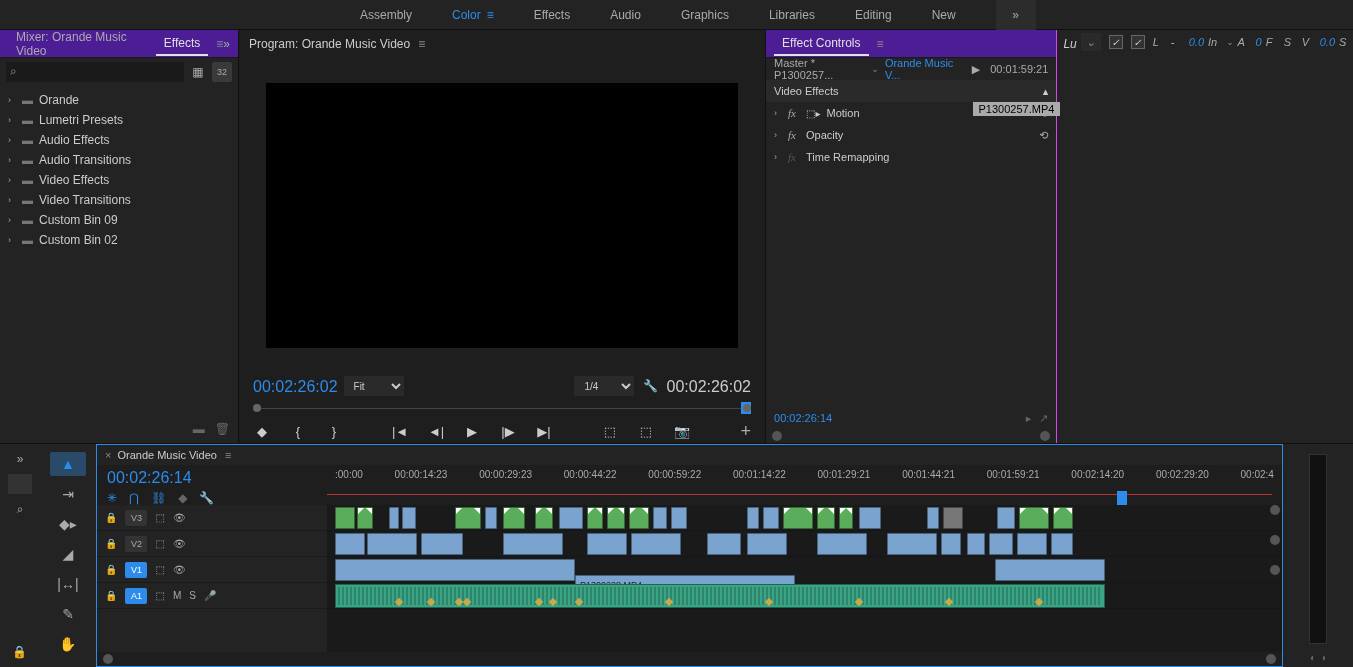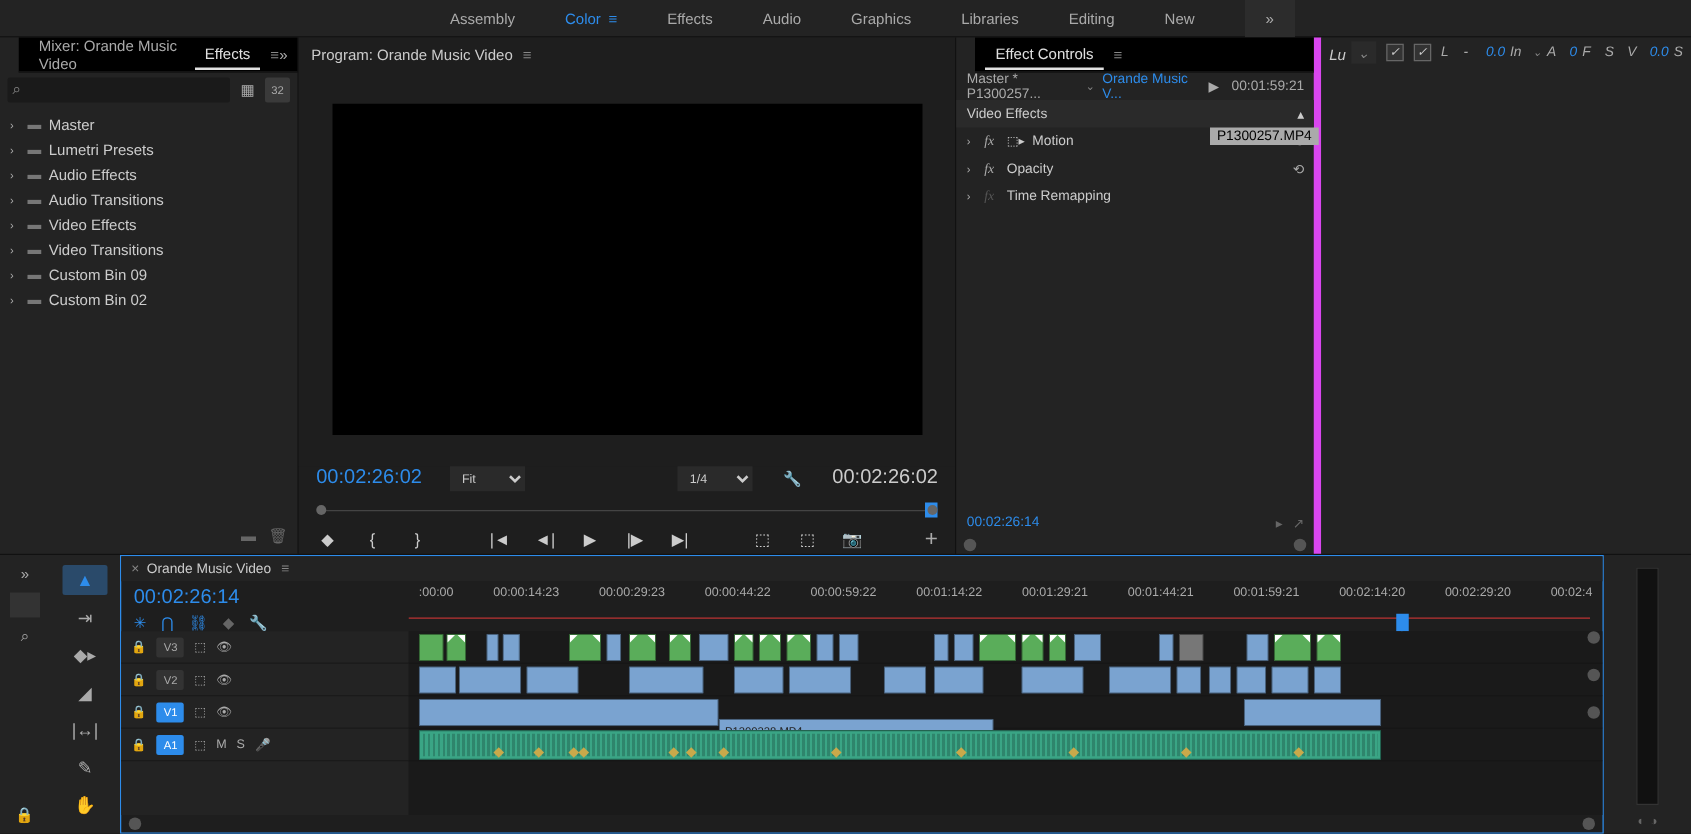--- a/index.html
+++ b/index.html
@@ -9,24 +9,24 @@
 .workspace-bar { height: 30px; background: #232323; display: flex; align-items: center; padding-left: 340px; border-bottom: 1px solid #111; }
 .ws-tab { padding: 0 20px; color: #aaa; cursor: pointer; height: 100%; display: flex; align-items: center; }
 .ws-tab.active { color: #2d8ceb; }
 .ws-ham { color: #2d8ceb; margin-left: 6px; }
 .ws-overflow { margin-left: 20px; width: 40px; height: 30px; background: #2c2c2c; display:flex; align-items:center; justify-content:center; color:#aaa; }
 
 
 .top-row { display: flex; height: 413px; }
 .left-panel { width: 282px; background: #232323; border-right: 1px solid #111; display:flex; flex-direction:column; }
 .mid-panel { width: 655px; background: #1e1e1e; border-right: 1px solid #111; display:flex; flex-direction:column; }
-.right-panel { width: 362px; background: #232323; border-right: 6px solid #d946ef; display:flex; flex-direction:column; }
+.right-panel { width: 362px; background: #232323; border-right: 1px solid #d946ef; display:flex; flex-direction:column; }
 .far-right { flex:1; background: #232323; display:flex; flex-direction:row;font-style:italic; }
 
-.panel-header { height: 28px; background: #000000; display:flex; align-items:center; padding: 0 8px; font-size: 12px; color:#aaa; border-bottom: 1px solid #1a1a1a; margin-left: 15px; }
+.panel-header { height: 28px; background: #4c1d95; display:flex; align-items:center; padding: 0 8px; font-size: 12px; color:#aaa; border-bottom: 1px solid #1a1a1a; }
 .tab-label { padding: 4px 8px; }
 .tab-label.active { color: #e0e0e0; border-bottom: 2px solid #e0e0e0; }
 .menu-icon { margin-left: 8px; color:#888; }
 .overflow-icon { margin-left:auto; color:#aaa; }
 
 .search-row { height: 28px; display:flex; align-items:center; padding: 0 6px; gap: 4px; }
 .search-input { flex:1; background:#1a1a1a; border:none; color:#ccc; height:20px; padding:0 18px; border-radius:2px; font-size:11px; }
 .search-icon-wrap { position:relative; flex:1; }
 .search-icon-wrap::before { content:"⌕"; position:absolute; left:4px; top:2px; color:#888; font-size:12px; }
 .toolbar-icon { width:20px; height:20px; display:inline-flex; align-items:center; justify-content:center; color:#aaa; cursor:pointer; }
@@ -36,21 +36,21 @@
 .chev { width:8px; color:#aaa; font-size:9px; }
 .folder-icon { color:#777; font-size:11px; }
 
 .left-footer { margin-top:auto; height:28px; display:flex; align-items:center; justify-content:flex-end; padding:0 8px; gap:10px; color:#666; }
 
 
 .prog-header { height:28px; display:flex; align-items:center; padding:0 10px; color:#ccc; }
 .monitor-area { flex:1; display:flex; align-items:center; justify-content:center; background:#1e1e1e; }
 .monitor-black { width: 472px; height: 265px; background:#000; }
 .prog-controls { height: 70px; display:flex; flex-direction:column; padding:0 14px; }
-.prog-row1 { display:flex; align-items:flex-start; height:28px; gap:22px; }
+.prog-row1 { display:flex; align-items:flex-end; height:28px; gap:6px; }
 .tc-left { color:#2d8ceb; font-size:16px; font-weight:500; }
 .tc-right { color:#ccc; font-size:16px; margin-left:auto; }
 .dd { background:#2a2a2a; color:#ccc; border:none; height:20px; font-size:10px; padding:0 6px; width:60px; }
 .prog-scrub { height:18px; position:relative; margin:4px 0; }
 .scrub-line { position:absolute; top:8px; left:4px; right:4px; height:1px; background:#444; }
 .scrub-handle { position:absolute; left:0; top:4px; width:8px; height:8px; background:#666; border-radius:50%; }
 .scrub-end { position:absolute; right:0; top:2px; width:10px; height:12px; background:#2d8ceb; }
 .transport { display:flex; align-items:center; justify-content:center; gap:18px; height:28px; font-size:13px; color:#ccc; }
 .transport .add-btn { margin-left:auto; font-size:18px; color:#aaa; }
 .tbtn { cursor:pointer; width:18px; text-align:center; }
@@ -168,21 +168,21 @@
       <div class="search-icon-wrap" style="position:relative;flex:1;">
         <input class="search-input" placeholder="" style="">
       </div>
       <span class="toolbar-icon">▦</span>
       <span class="toolbar-icon" style="background:#3a3a3a;font-size:9px;border-radius:2px;padding:1px 3px;">32</span>
     </div>
     <div class="tree">
       <div class="tree-item">
           <span class="chev">›</span>
           <span class="folder-icon">▬</span>
-          <span>Master</span>
+          <span>Orande</span>
         </div>
       <div class="tree-item">
           <span class="chev">›</span>
           <span class="folder-icon">▬</span>
           <span>Lumetri Presets</span>
         </div>
       <div class="tree-item">
           <span class="chev">›</span>
           <span class="folder-icon">▬</span>
           <span>Audio Effects</span>

